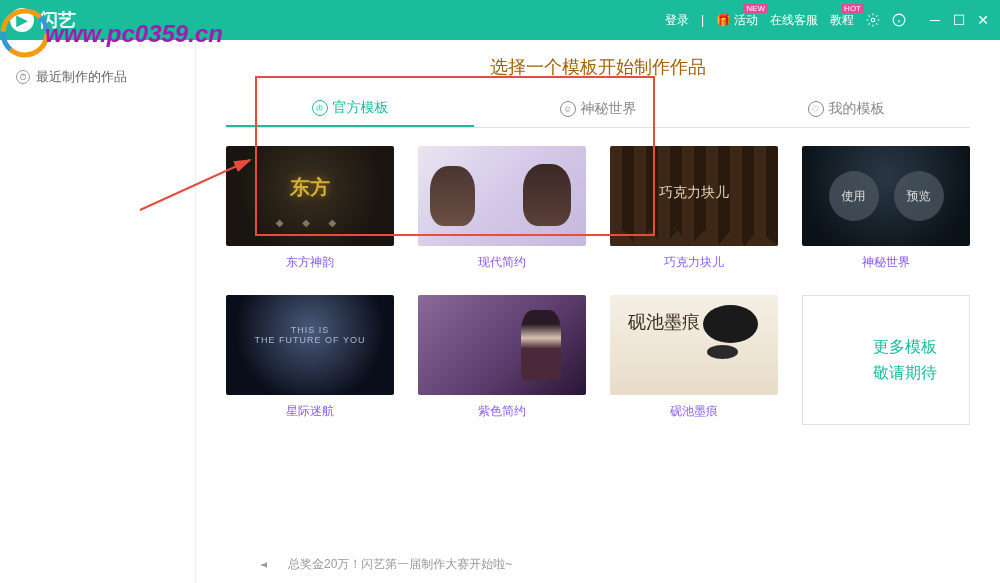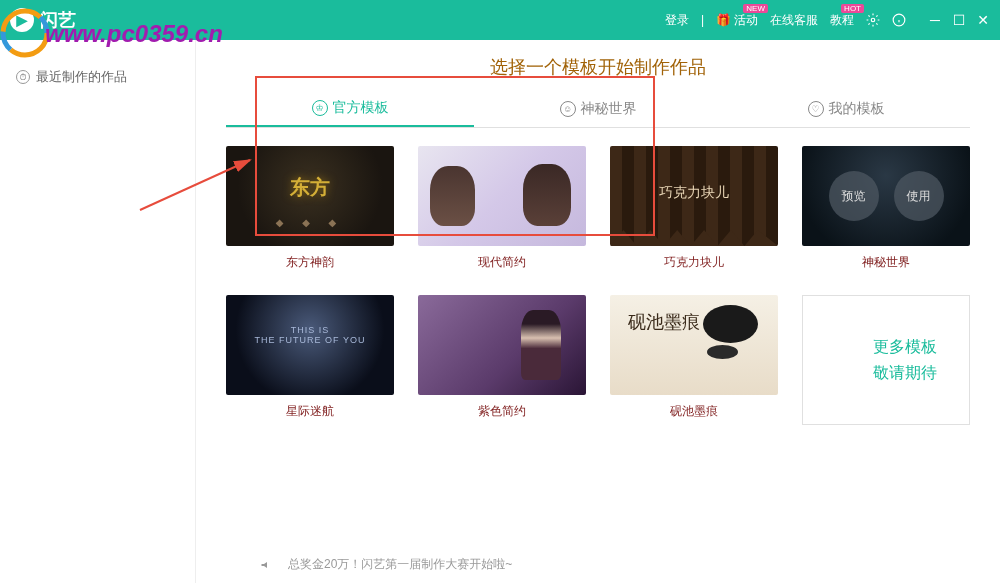--- a/index.html
+++ b/index.html
@@ -28,21 +28,21 @@
     
     .tabs { display: flex; border-bottom: 1px solid #e0e0e0; margin-bottom: 18px; }
     .tab { flex: 1; text-align: center; padding: 8px 0; font-size: 14px; color: #888; cursor: pointer; display: flex; align-items: center; justify-content: center; gap: 5px; }
     .tab.active { color: #1abc9c; border-bottom: 2px solid #1abc9c; }
     .tab.active .tab-icon { border-color: #1abc9c; color: #1abc9c; }
     .tab-icon { width: 16px; height: 16px; border: 1.5px solid #888; border-radius: 50%; display: inline-flex; align-items: center; justify-content: center; font-size: 9px; }
     
     .grid { display: grid; grid-template-columns: repeat(4, 168px); gap: 16px 24px; }
     .card { cursor: pointer; }
     .thumb { width: 168px; height: 100px; background: #333; border-radius: 2px; position: relative; overflow: hidden; }
-    .card-title { text-align: center; font-size: 12px; color: #7f1d1d; padding: 8px 0; }
+    .card-title { text-align: center; font-size: 12px; color: #8b5cf6; padding: 8px 0; }
     
     .thumb-1 { background: radial-gradient(circle at 50% 40%, #3a3020 0%, #1a1510 70%); }
     .thumb-1::before { content: "东方"; position: absolute; top: 28px; left: 50%; transform: translateX(-50%); color: #d4af37; font-size: 20px; font-weight: bold; text-shadow: 0 0 8px #8b6914; }
     .thumb-1::after { content: "◆ ◆ ◆"; position: absolute; bottom: 18px; left: 50%; transform: translateX(-50%); color: #8b7355; font-size: 10px; letter-spacing: 8px; }
     
     .thumb-2 { background: linear-gradient(135deg, #e8e5f0 0%, #d4c8e8 50%, #c5b8dd 100%); }
     .thumb-2::before { content: ""; position: absolute; left: 12px; top: 20px; width: 45px; height: 60px; background: linear-gradient(#4a3530, #6b5045); border-radius: 40% 40% 30% 30%; }
     .thumb-2::after { content: ""; position: absolute; right: 15px; top: 18px; width: 48px; height: 62px; background: linear-gradient(#3a2825, #5a4038); border-radius: 40% 40% 30% 30%; }
     
     .thumb-3 { background: repeating-linear-gradient(90deg, #3d2817 0, #3d2817 12px, #2a1a0d 12px, #2a1a0d 24px); }
@@ -155,22 +155,22 @@
       <div class="card">
         <div class="thumb thumb-2"></div>
         <div class="card-title">现代简约</div>
       </div>
       <div class="card">
         <div class="thumb thumb-3"></div>
         <div class="card-title">巧克力块儿</div>
       </div>
       <div class="card">
         <div class="thumb thumb-4">
+          <div class="thumb-4-btn">使用</div>
           <div class="thumb-4-btn">预览</div>
-          <div class="thumb-4-btn">使用</div>
         </div>
         <div class="card-title">神秘世界</div>
       </div>
       <div class="card">
         <div class="thumb thumb-5"></div>
         <div class="card-title">星际迷航</div>
       </div>
       <div class="card">
         <div class="thumb thumb-6"></div>
         <div class="card-title">紫色简约</div>

